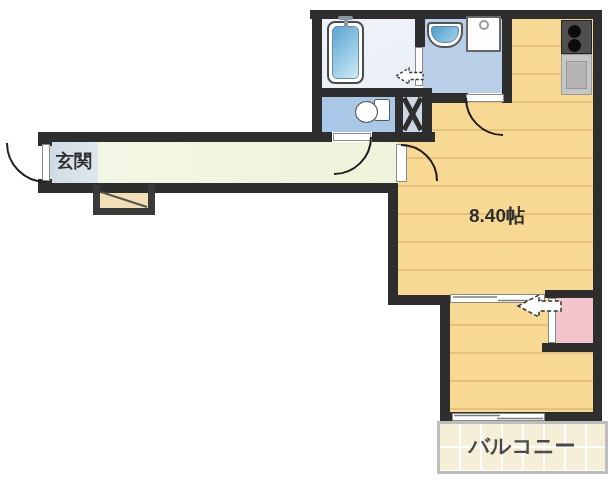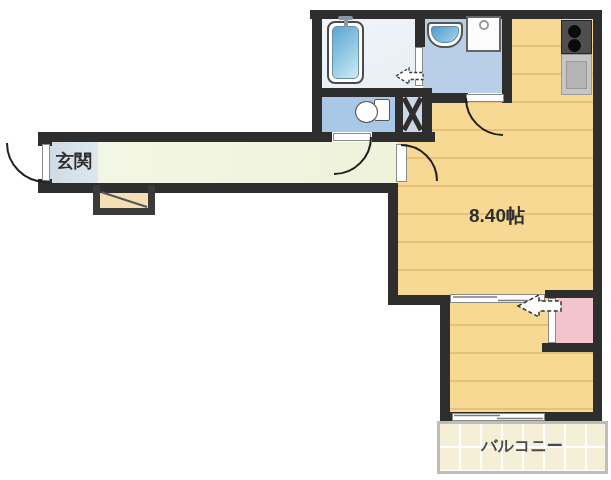--- a/index.html
+++ b/index.html
@@ -122,16 +122,16 @@
     <polygon points="518,306 539,295 539,301 561,301 561,311 539,311 539,317" fill="#ffffff" stroke="#333" stroke-width="1.5" stroke-dasharray="4,2.5"></polygon>
   </svg>
 
   <div class="label" style="left:74px;top:162px;font-size:18px;">玄関</div>
 
   <div class="label" style="left:497px;top:200px;font-size:20px;">
     <div style="font-size:19px;margin-top:32px;">8.40帖</div>
   </div>
 
 
-  <div class="label" style="left:522px;top:446px;font-size:16px;color:#4a4a4a;font-family:Liberation Serif, serif;">バルコニー</div>
+  <div class="label" style="left:522px;top:446px;font-size:21px;color:#4a4a4a;font-family:Liberation Serif, serif;">バルコニー</div>
 
 
 </div>
 
 </body></html>

